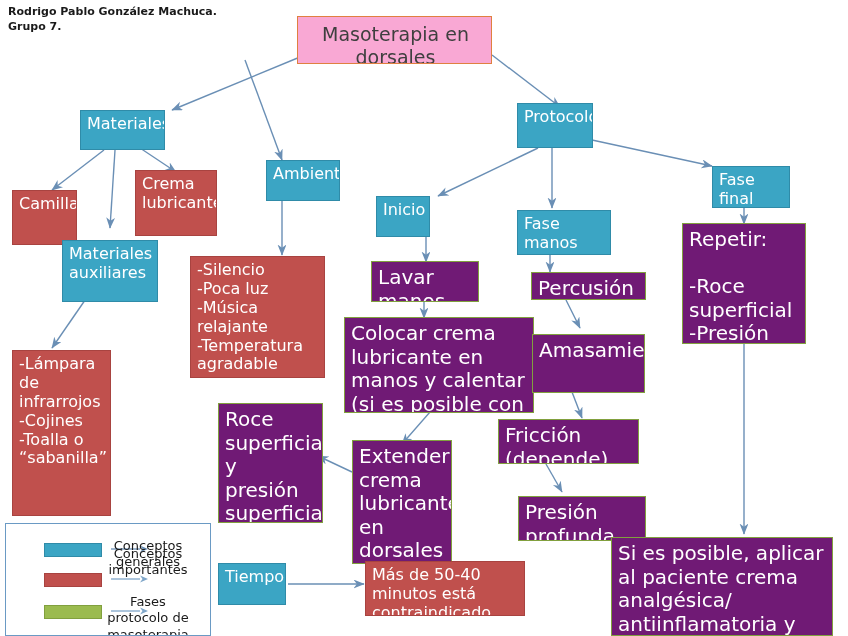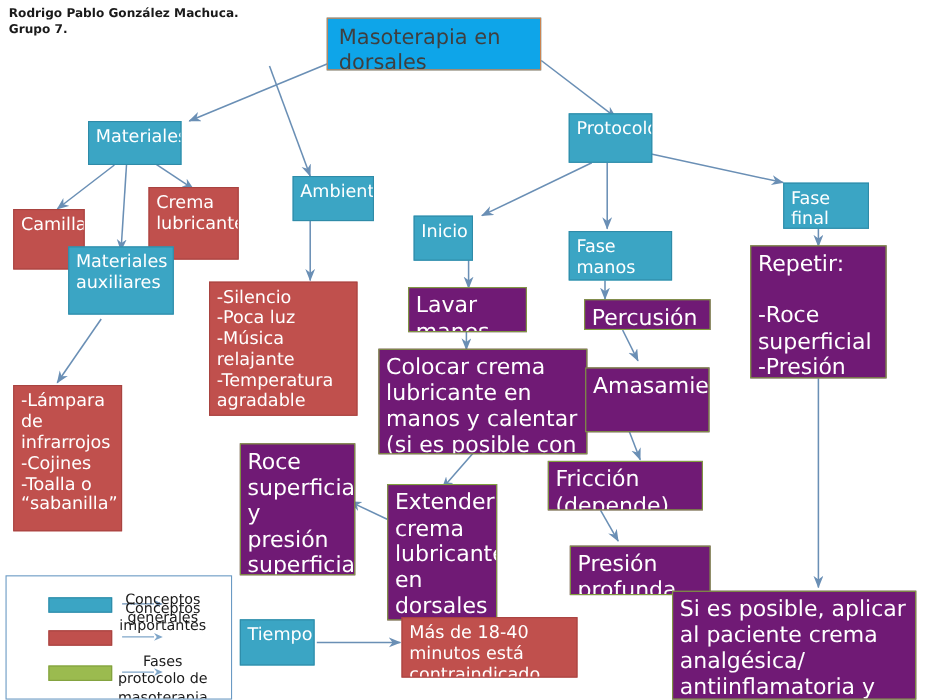--- a/index.html
+++ b/index.html
@@ -17,26 +17,27 @@
     position:absolute;
     box-sizing:border-box;
     color:#ffffff;
     font-family:"DejaVu Sans", sans-serif;
     line-height:1.18;
     overflow:hidden;
     white-space:pre-line;
     padding:4px 6px 0 6px;
   }
   .n-title{
-    background:#0ea5e9;
+    background:#f9a8d4;
     border:1px solid #E08040;
     color:#3f3f3f;
     font-size:19px;
     padding:6px 8px 0 10px;
     line-height:1.2;
+    text-align:center;
   }
   .n-teal{
     background:#3BA5C4;
     border:1px solid #2F8BA8;
     font-size:16px;
   }
   .n-red{
     background:#C0504D;
     border:1px solid #A84340;
     font-size:16px;
@@ -136,23 +137,23 @@
   <div class="node n-teal" style="left:80px;top:110px;width:85px;height:40px;">Materiales</div>
 
   <div class="node n-teal" style="left:266px;top:160px;width:74px;height:41px;">Ambiente</div>
 
   <div class="node n-teal" style="left:517px;top:103px;width:76px;height:45px;">Protocolo</div>
 
   <div class="node n-red" style="left:12px;top:190px;width:65px;height:55px;">Camilla</div>
 
   <div class="node n-red" style="left:135px;top:170px;width:82px;height:66px;">Crema lubricante</div>
 
-  <div class="node n-teal" style="left:62px;top:224px;width:96px;height:62px;">Materiales auxiliares</div>
-
-  <div class="node n-red" style="left:12px;top:350px;width:99px;height:133px;">-Lámpara de infrarrojos
+  <div class="node n-teal" style="left:62px;top:240px;width:96px;height:62px;">Materiales auxiliares</div>
+
+  <div class="node n-red" style="left:12px;top:350px;width:99px;height:166px;">-Lámpara de infrarrojos
 -Cojines
 -Toalla o “sabanilla”</div>
 
   <div class="node n-red" style="left:190px;top:256px;width:135px;height:122px;">-Silencio
 -Poca luz
 -Música relajante
 -Temperatura agradable</div>
 
   <div class="node n-teal" style="left:376px;top:196px;width:54px;height:41px;">Inicio</div>
 
@@ -178,21 +179,21 @@
 
   <div class="node n-green" style="left:682px;top:223px;width:124px;height:121px;">Repetir:
 
 -Roce superficial
 -Presión superficial</div>
 
   <div class="node n-teal" style="left:218px;top:563px;width:68px;height:42px;">Tiempo</div>
 
   <div class="node n-green" style="left:611px;top:537px;width:222px;height:99px;">Si es posible, aplicar al paciente crema analgésica/ antiinflamatoria y dejarle reposar</div>
 
-  <div class="node n-red" style="left:365px;top:561px;width:160px;height:55px;">Más de 18-40 minutos está contraindicado</div>
+  <div class="node n-red" style="left:365px;top:561px;width:160px;height:55px;">Más de 50-40 minutos está contraindicado</div>
 
   <div class="legend">
 
     <div class="legend-row" style="top:14px;">
       <div class="legend-swatch sw-teal" style="top:5px;"></div>
       <svg width="40" height="14" style="position:absolute;left:104px;top:4px;">
         <line x1="1" y1="7" x2="30" y2="7" stroke="#6A8FB5" stroke-width="1.3"></line>
         <path d="M30,3.4 L38,7 L30,10.6 L32.5,7 z" fill="#6A8FB5"></path>
       </svg>
       <div class="legend-label" style="top:0px;">Conceptos generales</div>

